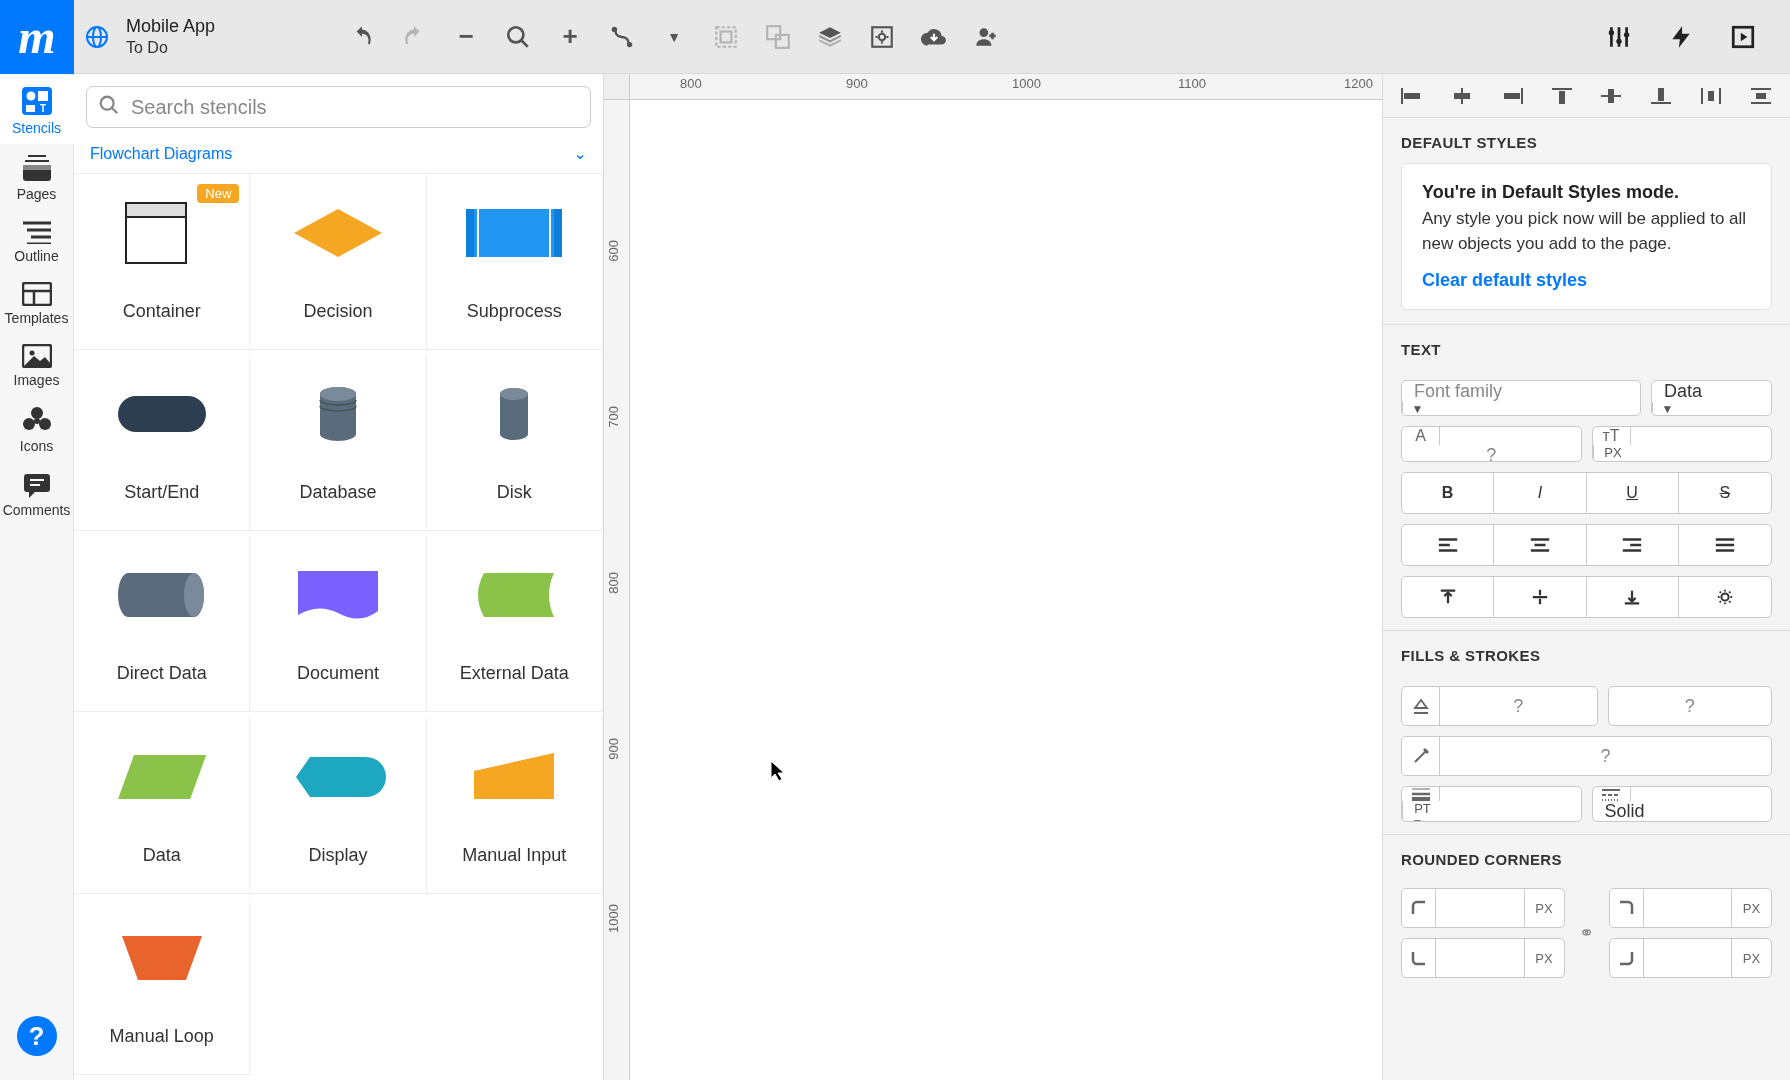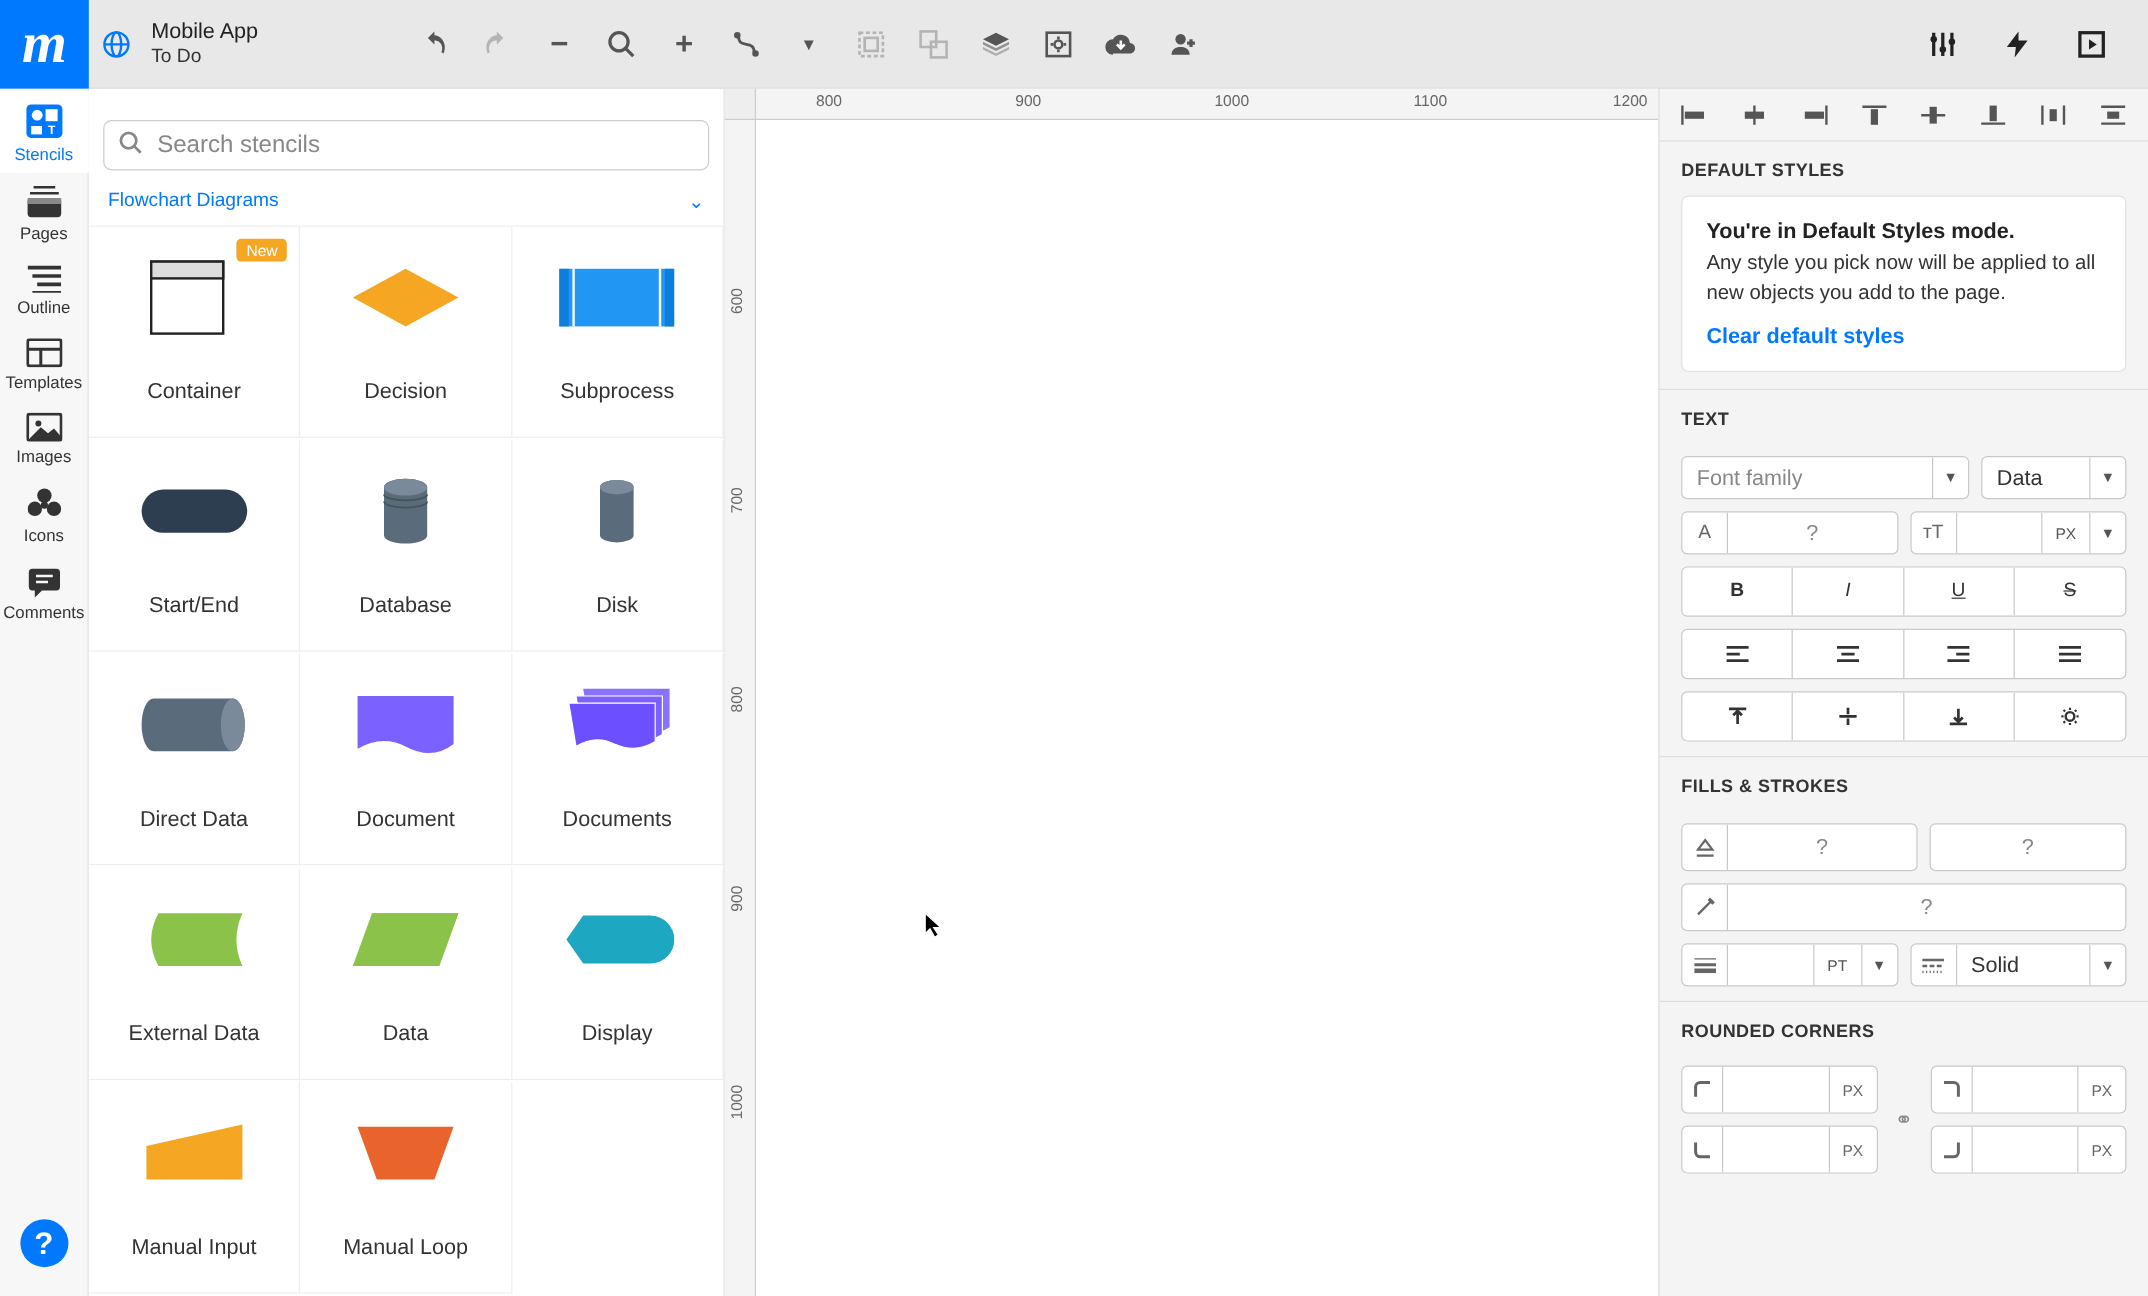--- a/index.html
+++ b/index.html
@@ -23,21 +23,21 @@
 .app-tab { width: 74px; padding: 10px 0 8px; text-align: center; cursor: pointer; }
 .app-tab.active { background: #fff; }
 .app-tab-icon { font-size: 30px; color: #333; display: flex; justify-content: center; margin-bottom: 4px; }
 .app-tab.active .app-tab-icon { color: #0079fe; }
 .app-tab-label { font-size: 14px; color: #333; }
 .app-tab.active .app-tab-label { color: #0079fe; }
 .help-btn { margin-top: auto; margin-bottom: 24px; width: 40px; height: 40px; border-radius: 50%; background: #0079fe; color: #fff; font-size: 26px; font-weight: bold; display: flex; align-items: center; justify-content: center; cursor: pointer; }
 
 
 .stencils { position: absolute; left: 74px; top: 74px; bottom: 0; width: 530px; background: #fff; border-right: 1px solid #ddd; display: flex; flex-direction: column; }
-.search-wrap { padding: 12px 12px 10px; margin-top: 14px; }
+.search-wrap { padding: 12px 12px 10px; }
 .search { position: relative; }
 .search input { width: 100%; height: 42px; border: 1px solid #ccc; border-radius: 7px; padding: 0 14px 0 44px; font-size: 20px; color: #333; }
 .search input::placeholder { color: #888; }
 .search .sicon { position: absolute; left: 12px; top: 8px; color: #888; font-size: 22px; }
 .category { padding: 6px 16px 10px; display: flex; align-items: center; justify-content: space-between; border-bottom: 1px solid #eee; cursor: pointer; }
 .category-title { color: #0079fe; font-size: 16px; font-weight: 500; }
 .category-caret { color: #0079fe; font-size: 16px; }
 .stencil-grid { flex: 1; overflow-y: auto; display: grid; grid-template-columns: repeat(3, 1fr); }
 .stencil { border-right: 1px solid #eee; border-bottom: 1px solid #eee; height: 176px; display: flex; flex-direction: column; align-items: center; justify-content: center; gap: 36px; position: relative; cursor: pointer; }
 .stencil .shape { width: 96px; height: 64px; display: flex; align-items: center; justify-content: center; }
@@ -61,21 +61,21 @@
 .align-btn { width: 30px; height: 30px; display: flex; align-items: center; justify-content: center; cursor: pointer; }
 .align-btn svg { width: 24px; height: 20px; fill: #555; }
 .section-title { padding: 16px 18px 12px; font-size: 15px; font-weight: 700; color: #333; letter-spacing: 0.4px; }
 .info-box { margin: 0 18px 14px; background: #fff; border: 1px solid #e2e2e2; border-radius: 6px; padding: 18px 20px; }
 .info-box .h { font-weight: 700; font-size: 18px; color: #222; margin-bottom: 4px; }
 .info-box .body { font-size: 17px; color: #333; line-height: 1.45; margin-bottom: 14px; }
 .info-box .link { color: #0079fe; font-size: 18px; cursor: pointer; font-weight: bold; }
 .divider { height: 1px; background: #ddd; }
 .controls { padding: 10px 18px 12px; display: grid; gap: 10px; }
 .row { display: flex; gap: 10px; }
-.combo { display: flex; border: 1px solid #c9c9c9; background: #fff; border-radius: 5px; height: 36px; overflow: hidden; }
+.combo { display: flex; border: 1px solid #c9c9c9; background: #fff; border-radius: 5px; height: 36px; overflow: hidden; flex-direction: column; }
 .combo .field { flex: 1; padding: 0 12px; display: flex; align-items: center; font-size: 18px; color: #888; }
 .combo .caret, .combo .unit { width: 30px; border-left: 1px solid #c9c9c9; display: flex; align-items: center; justify-content: center; font-size: 12px; color: #555; }
 .combo .unit { width: 40px; font-size: 13px; }
 .combo .preicon { width: 38px; border-right: 1px solid #c9c9c9; display: flex; align-items: center; justify-content: center; font-size: 16px; color: #666; }
 .btn-row { display: grid; grid-template-columns: repeat(4, 1fr); border: 1px solid #c9c9c9; border-radius: 5px; overflow: hidden; background: #fff; }
 .btn-row .b { height: 40px; display: flex; align-items: center; justify-content: center; border-right: 1px solid #c9c9c9; cursor: pointer; color: #333; }
 .btn-row .b:last-child { border-right: none; }
 .btn-row .b svg { width: 22px; height: 18px; fill: #333; }
 .fill-row { display: flex; gap: 10px; }
 .fill-box { display: flex; border: 1px solid #c9c9c9; background: #fff; border-radius: 5px; height: 40px; overflow: hidden; flex: 1; }
@@ -360,30 +360,20 @@
       <div class="shape">
           <svg class="shp" viewBox="0 0 96 64">
             <path d="M8 8 H88 V48 Q70 62 48 50 Q28 40 8 52 Z" fill="#7b61ff"></path>
           </svg>
         </div>
       <div class="label">Document</div>
     </div>
     <div class="stencil">
       <div class="shape">
           <svg class="shp" viewBox="0 0 96 64">
-            <path d="M20 2 H92 V34 Q76 44 58 36 Q42 28 26 38 Z" fill="#8a72ff"></path>
-            <path d="M14 8 H86 V40 Q70 50 52 42 Q36 34 20 44 Z" fill="#7b61ff" stroke="#fff" stroke-width="1"></path>
-            <path d="M8 14 H80 V46 Q64 56 46 48 Q30 40 14 50 Z" fill="#6c50ff" stroke="#fff" stroke-width="1"></path>
-          </svg>
-        </div>
-      <div class="label">Documents</div>
-    </div>
-    <div class="stencil">
-      <div class="shape">
-          <svg class="shp" viewBox="0 0 96 64">
             <path d="M18 10 Q6 32 18 54 H88 Q78 32 88 10 Z" fill="#8bc34a"></path>
           </svg>
         </div>
       <div class="label">External Data</div>
     </div>
     <div class="stencil">
       <div class="shape">
           <svg class="shp" viewBox="0 0 96 64">
             <polygon points="20,10 92,10 76,54 レ4,54" fill="#8bc34a"></polygon>
             <polygon points="20,10 92,10 76,54 4,54" fill="#8bc34a"></polygon>

